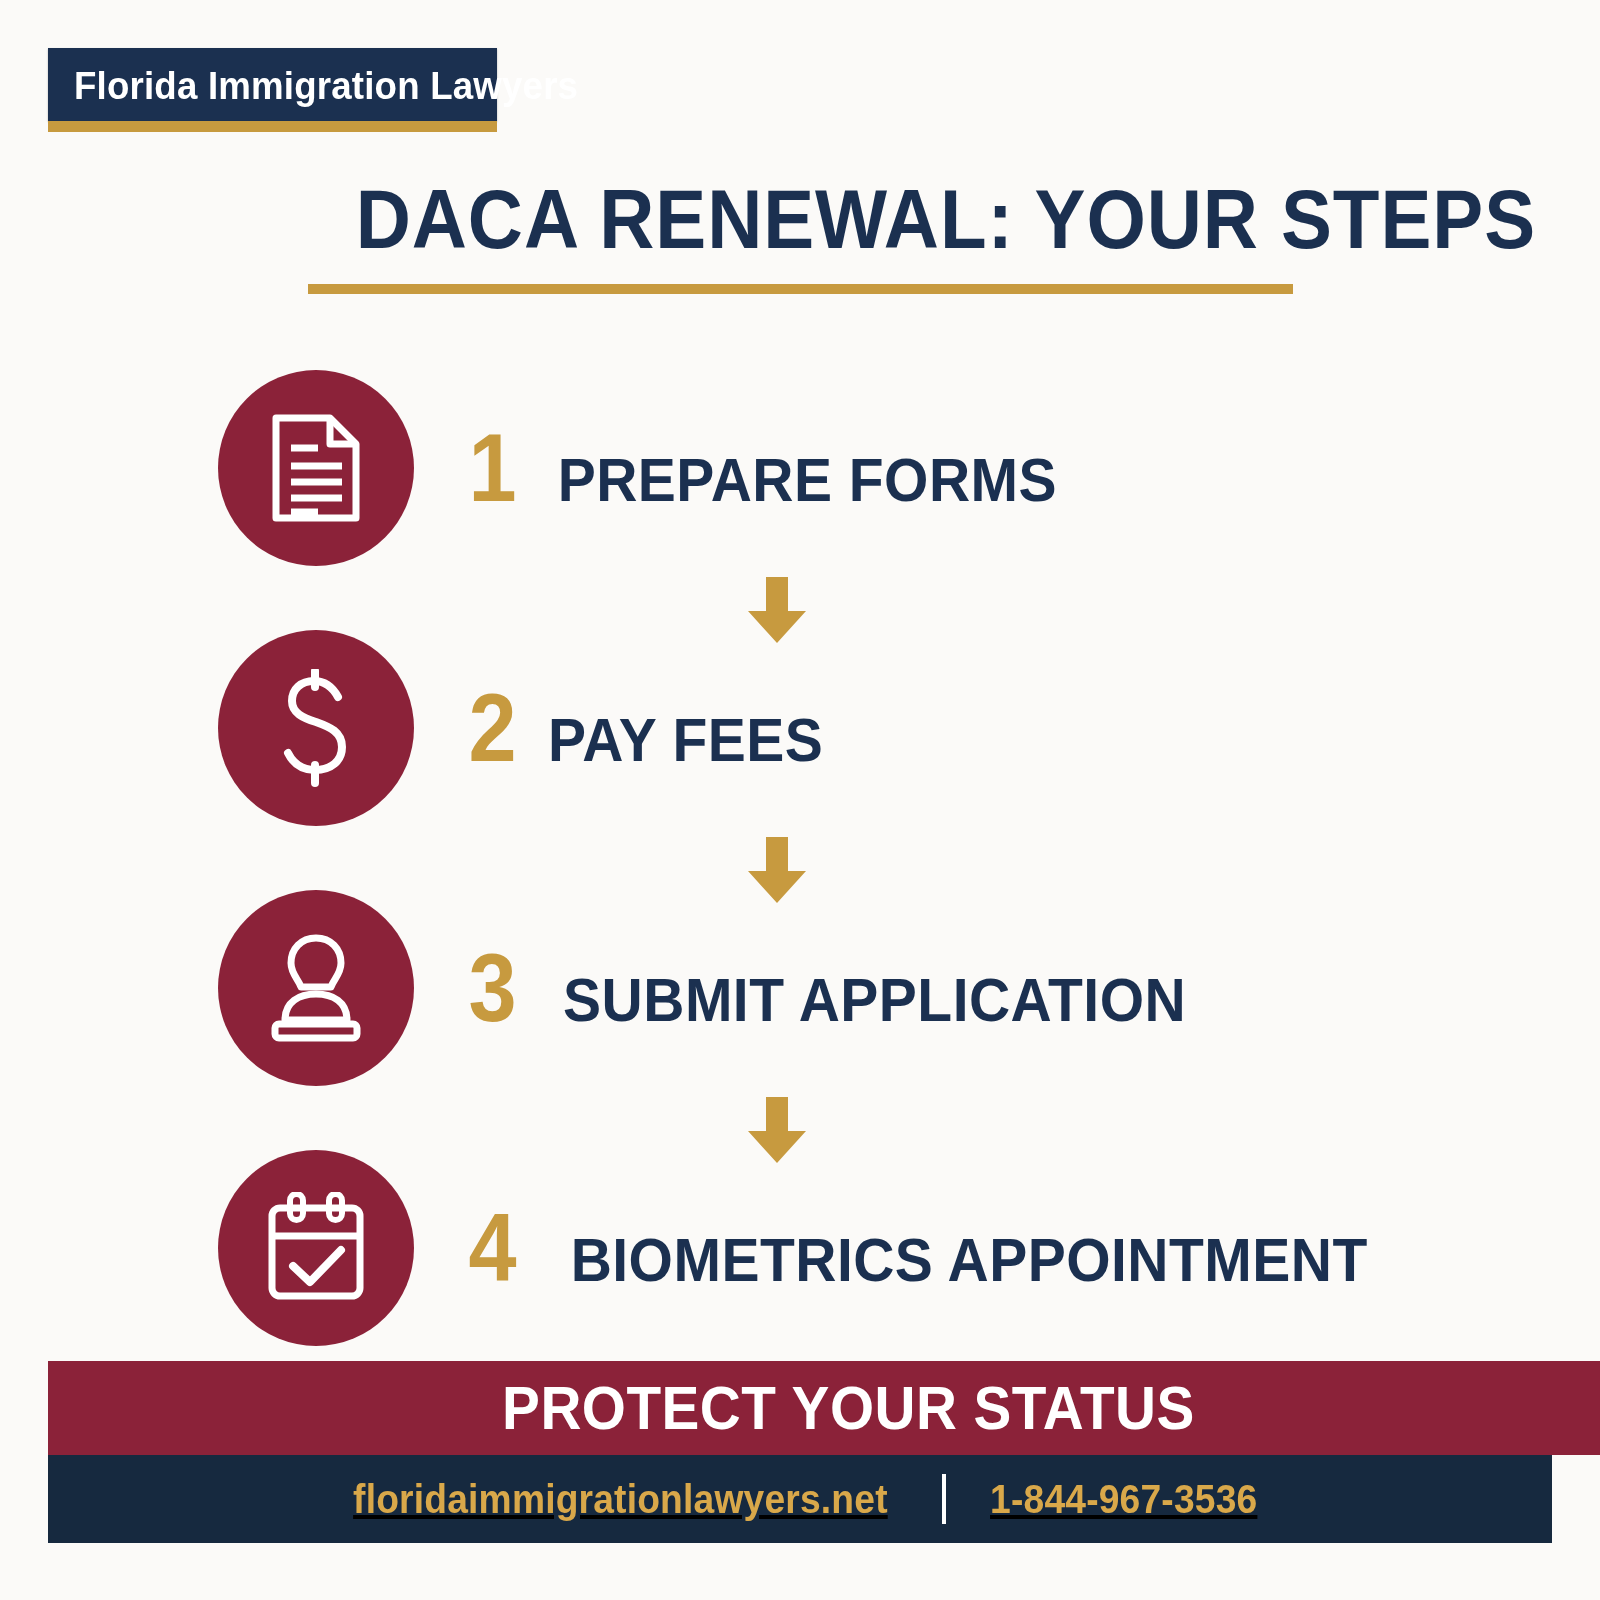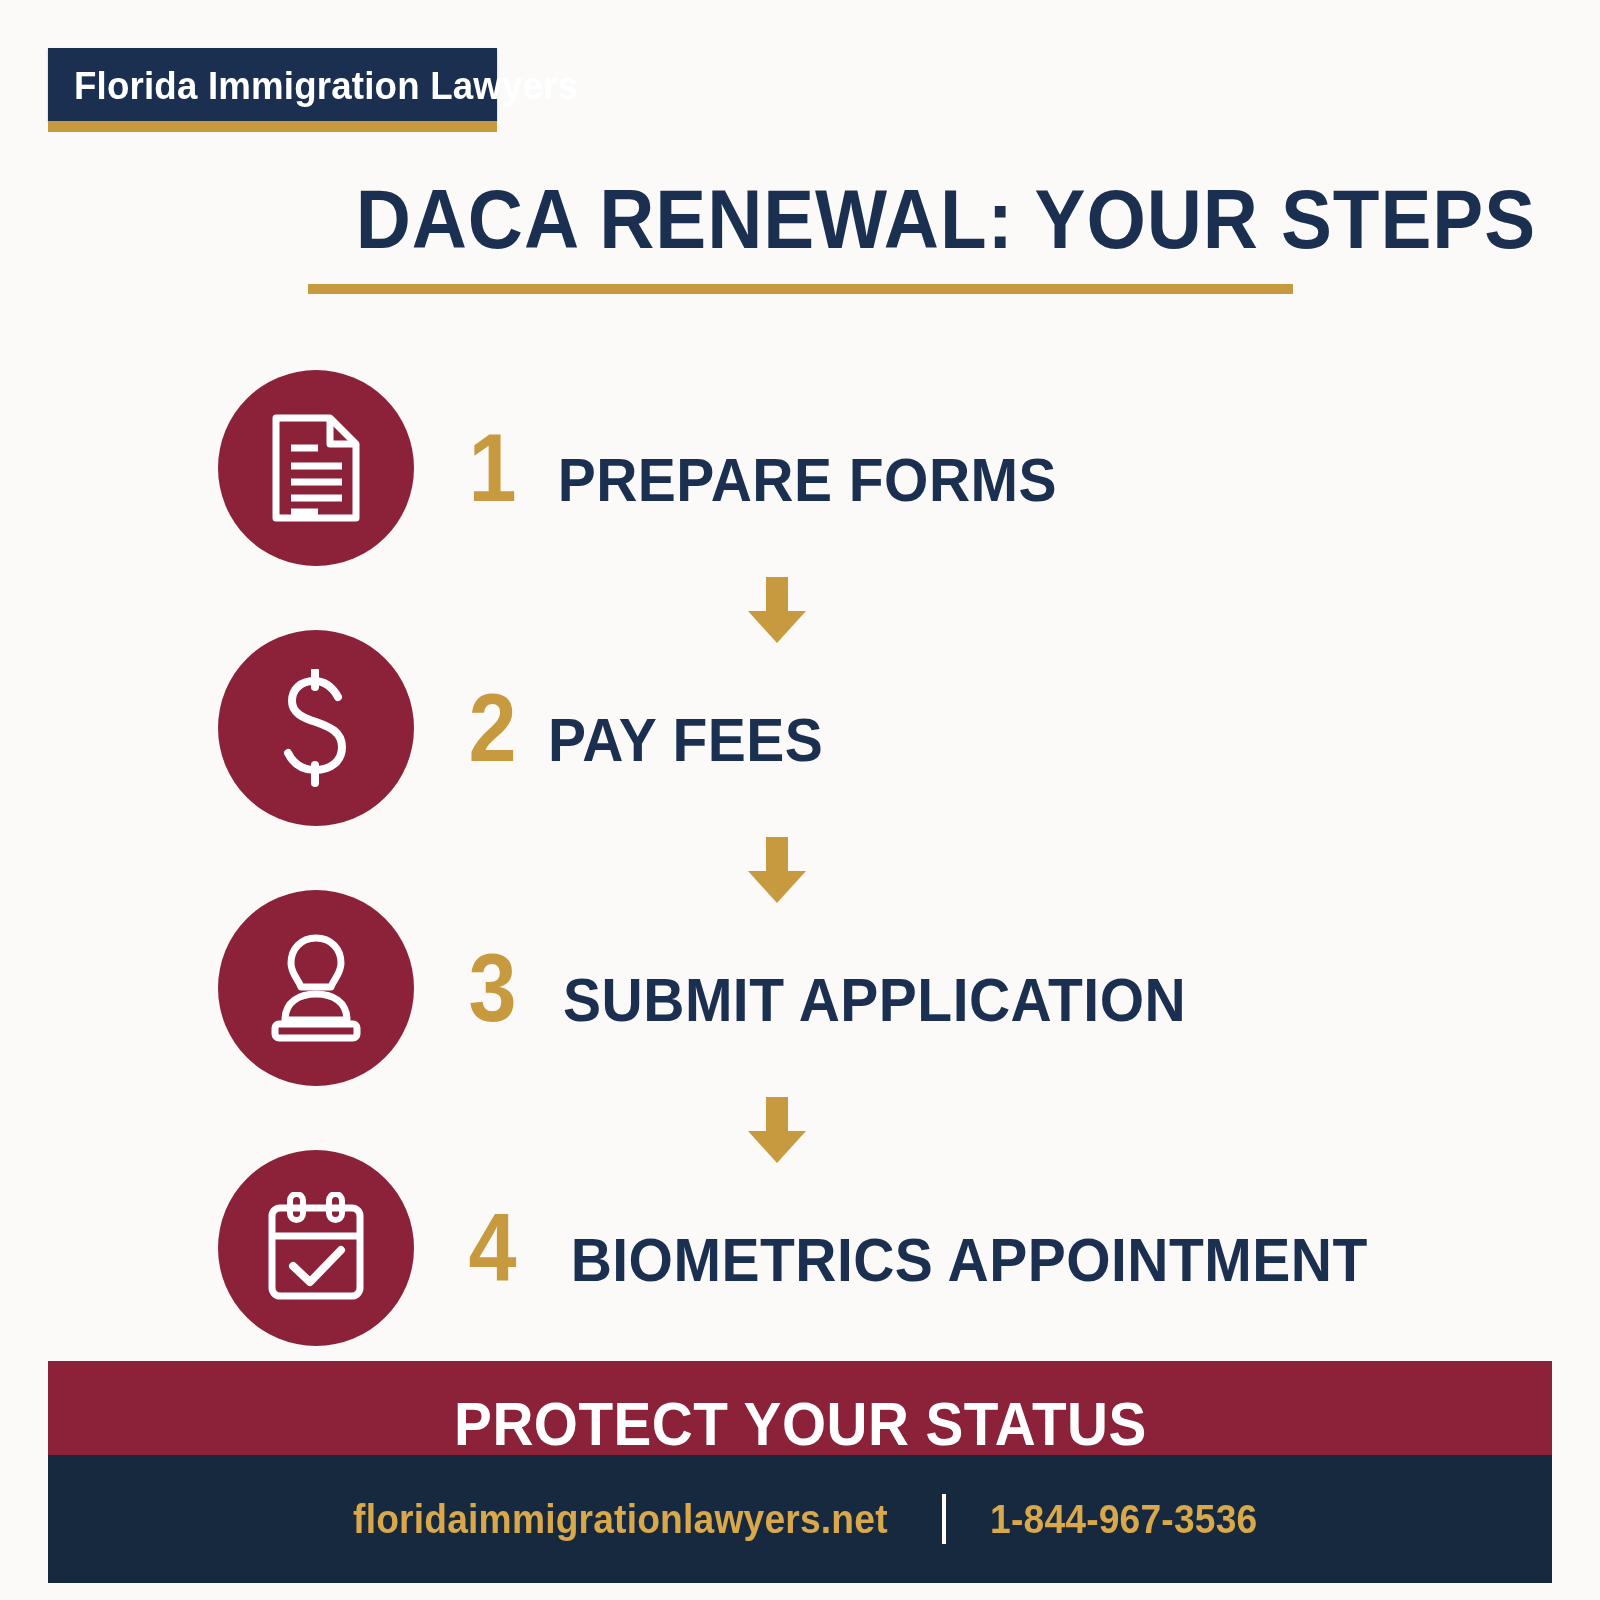--- a/index.html
+++ b/index.html
@@ -154,45 +154,47 @@
 
   
   .cta-band {
     position: absolute;
     left: 48px;
     top: 1361px;
     width: 1504px;
     height: 94px;
     background: #8b2239;
     display: flex;
-    align-items: flex-end;
+    align-items: center;
     justify-content: center;
+    padding-left: 48px;
   }
   .cta-text {
     color: #ffffff;
     font-family: "Liberation Sans Narrow", "Liberation Sans", sans-serif;
     font-size: 61px;
     font-weight: 700;
     letter-spacing: 0.5px;
     line-height: 1;
     transform: scaleX(0.93);
     white-space: nowrap;
   }
 
   
   .footer-band {
     position: absolute;
     left: 48px;
     top: 1455px;
     width: 1504px;
-    height: 128px;
+    height: 88px;
     background: #16293f;
     display: flex;
     align-items: center;
     justify-content: center;
+    text-decoration: underline;
   }
   .footer-inner {
     display: flex;
     align-items: center;
     gap: 34px;
   }
   .footer-site,
   .footer-phone {
     color: #d9a84a;
     font-family: "Liberation Sans Narrow", "Liberation Sans", sans-serif;

